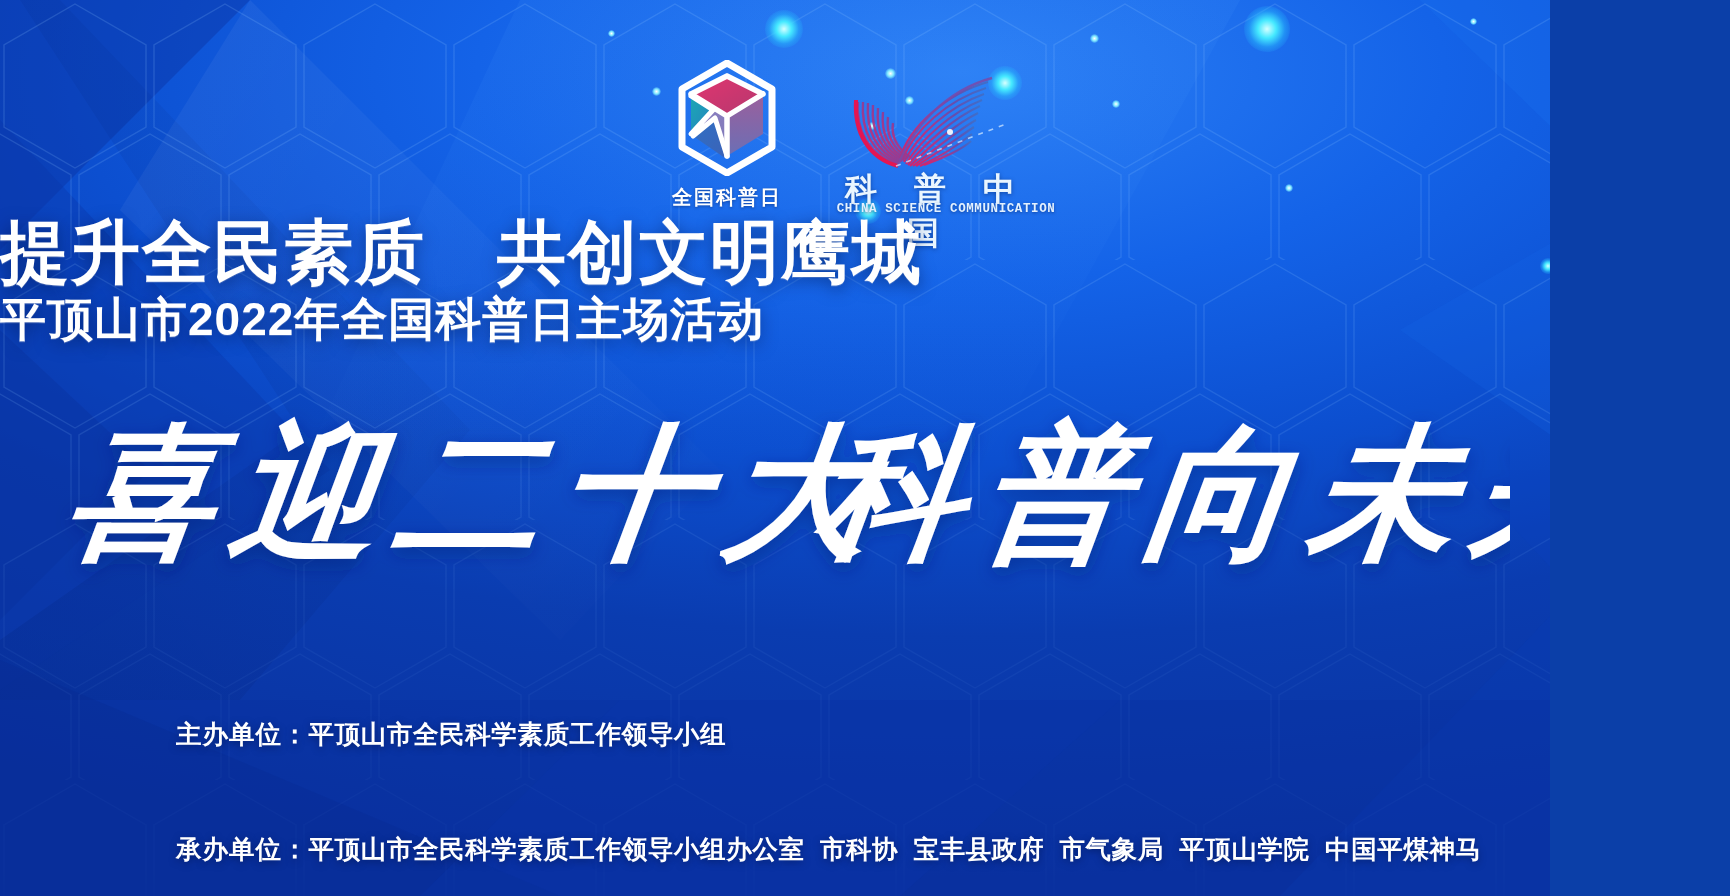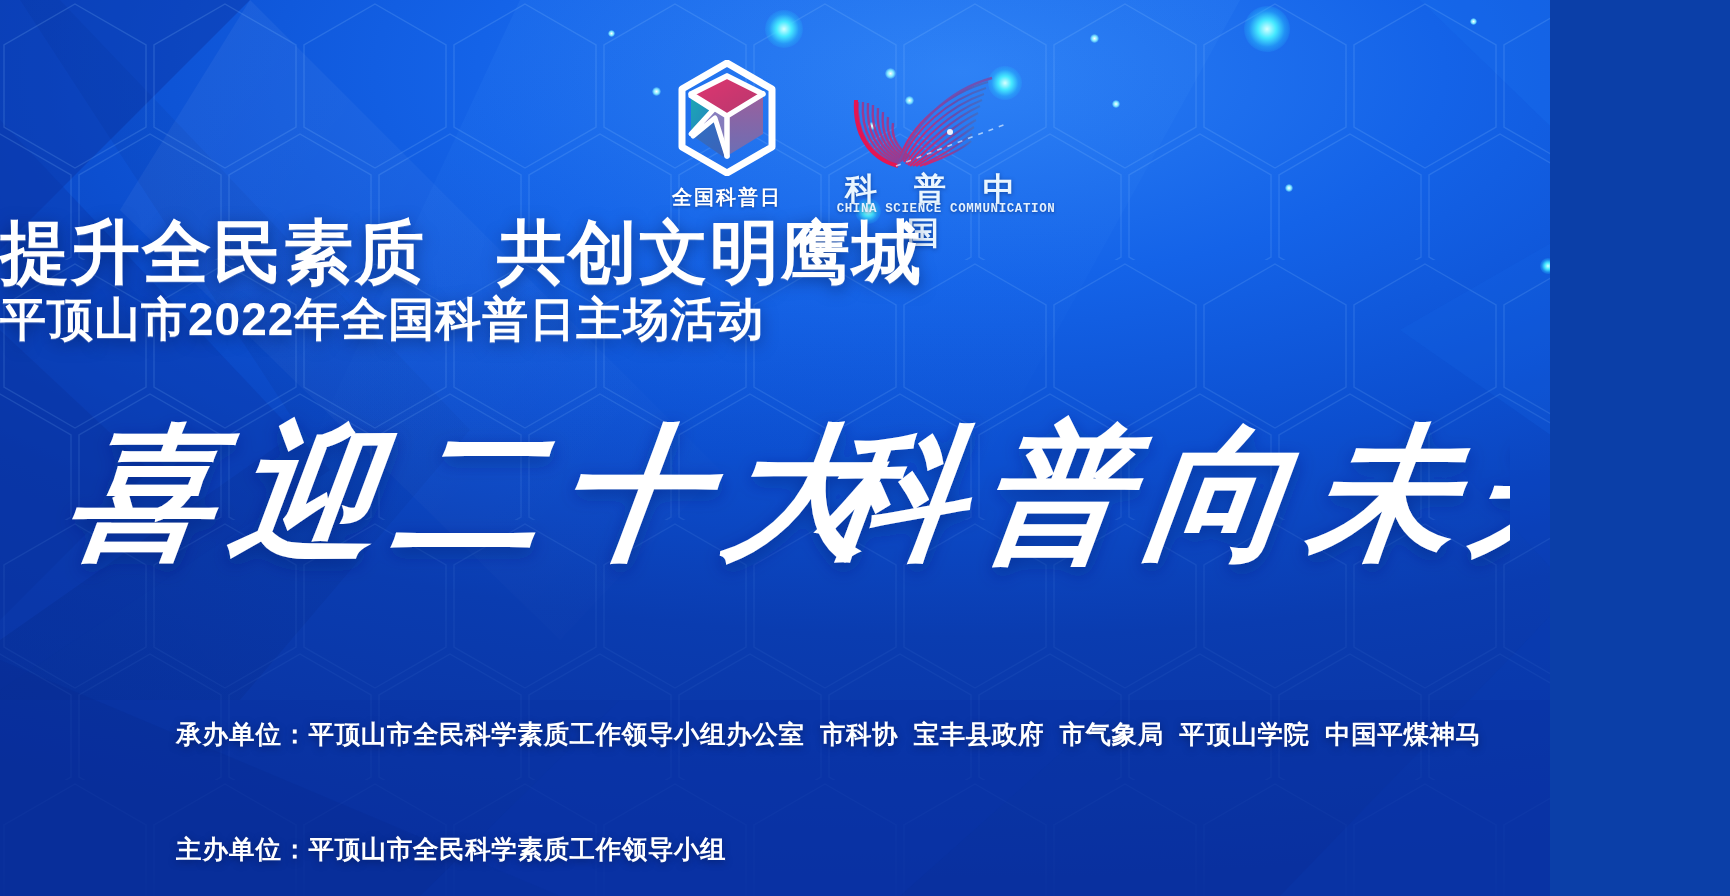--- a/index.html
+++ b/index.html
@@ -283,21 +283,21 @@
       </defs>
       <g filter="url(#softsh)">
         <text x="10" y="140" fill="#ffffff" font-family="'DejaVu Serif','Liberation Serif',serif" font-size="146" font-weight="700" letter-spacing="18" transform="skewX(-7) translate(30,0)" style="font-style:italic;">喜迎二十大</text>
         <text x="760" y="140" fill="#ffffff" font-family="'DejaVu Serif','Liberation Serif',serif" font-size="146" font-weight="700" letter-spacing="18" transform="skewX(-7) translate(30,0)" style="font-style:italic;">科普向未来</text>
       </g>
     </svg>
   </div>
 
   <div id="orgs">
     <div class="line">
+      <span class="lbl">主办单位：</span><span>平顶山市全民科学素质工作领导小组</span>
+    </div>
+    <div class="line">
       <span class="lbl">承办单位：</span><span>平顶山市全民科学素质工作领导小组办公室  市科协  宝丰县政府  市气象局  平顶山学院  中国平煤神马</span>
     </div>
-    <div class="line">
-      <span class="lbl">主办单位：</span><span>平顶山市全民科学素质工作领导小组</span>
-    </div>
 
   </div>
 
 </div>
 
 </body></html>

